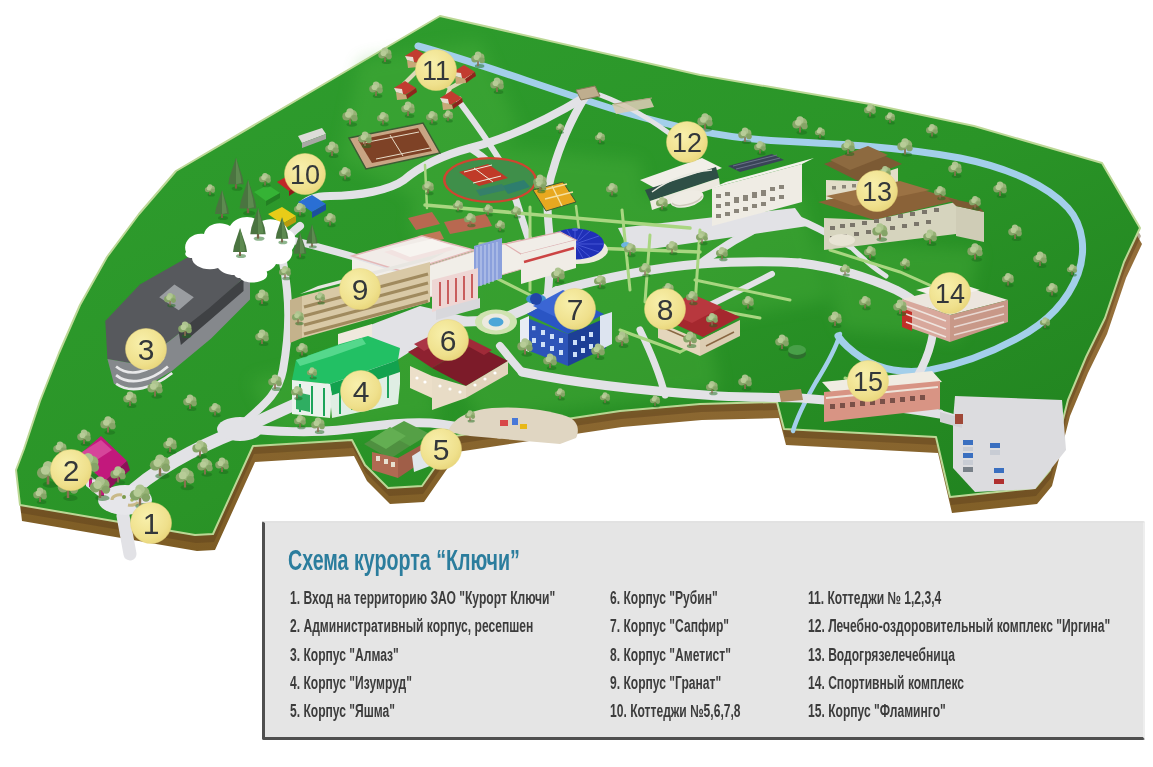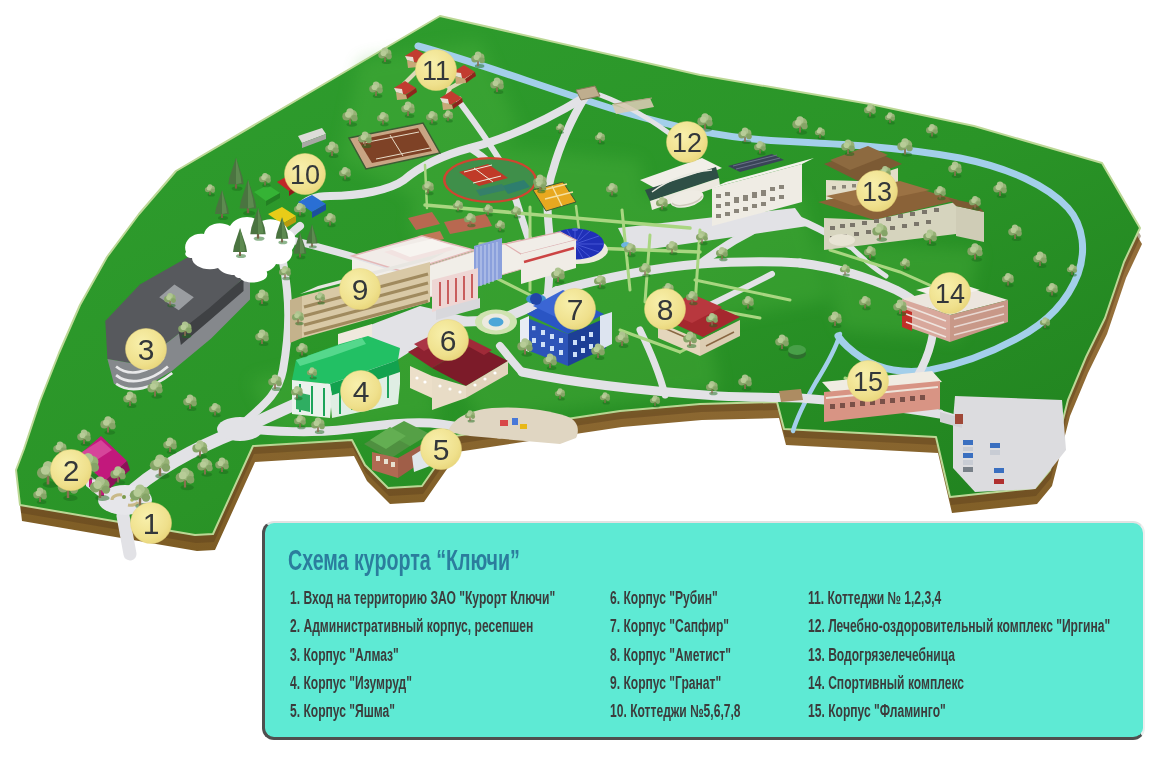--- a/index.html
+++ b/index.html
@@ -1,18 +1,18 @@
 <!DOCTYPE html>
 <html><head><meta charset="utf-8">
 <style>
 html,body{margin:0;padding:0;background:#fff;width:1153px;height:767px;overflow:hidden;}
 #wrap{position:relative;width:1153px;height:767px;font-family:"Liberation Sans",sans-serif;}
 #map{position:absolute;left:0;top:0;}
-#legend{position:absolute;left:262px;top:521px;width:878px;height:214px;background:#5eead4;
- border-radius:12px;border-top:2px solid #e2e2e2;border-right:2px solid #eee;
+#legend{position:absolute;left:262px;top:521px;width:878px;height:214px;background:#e5e5e5;
+ border-radius:2px;border-top:2px solid #e2e2e2;border-right:2px solid #eee;
  border-left:3px solid #4f4f4f;border-bottom:3px solid #4f4f4f;}
 #title{position:absolute;left:23px;top:20px;font-size:30px;font-weight:bold;color:#2b7d9d;
  transform:scaleX(0.655);transform-origin:left top;white-space:nowrap;}
 .col{position:absolute;top:61px;transform:scaleX(0.69);transform-origin:left top;}
 .li{font-size:17.5px;color:#3c3c3c;line-height:28.3px;white-space:nowrap;font-weight:bold;}
 </style></head>
 <body>
 <div id="wrap">
 
 <div id="map">

